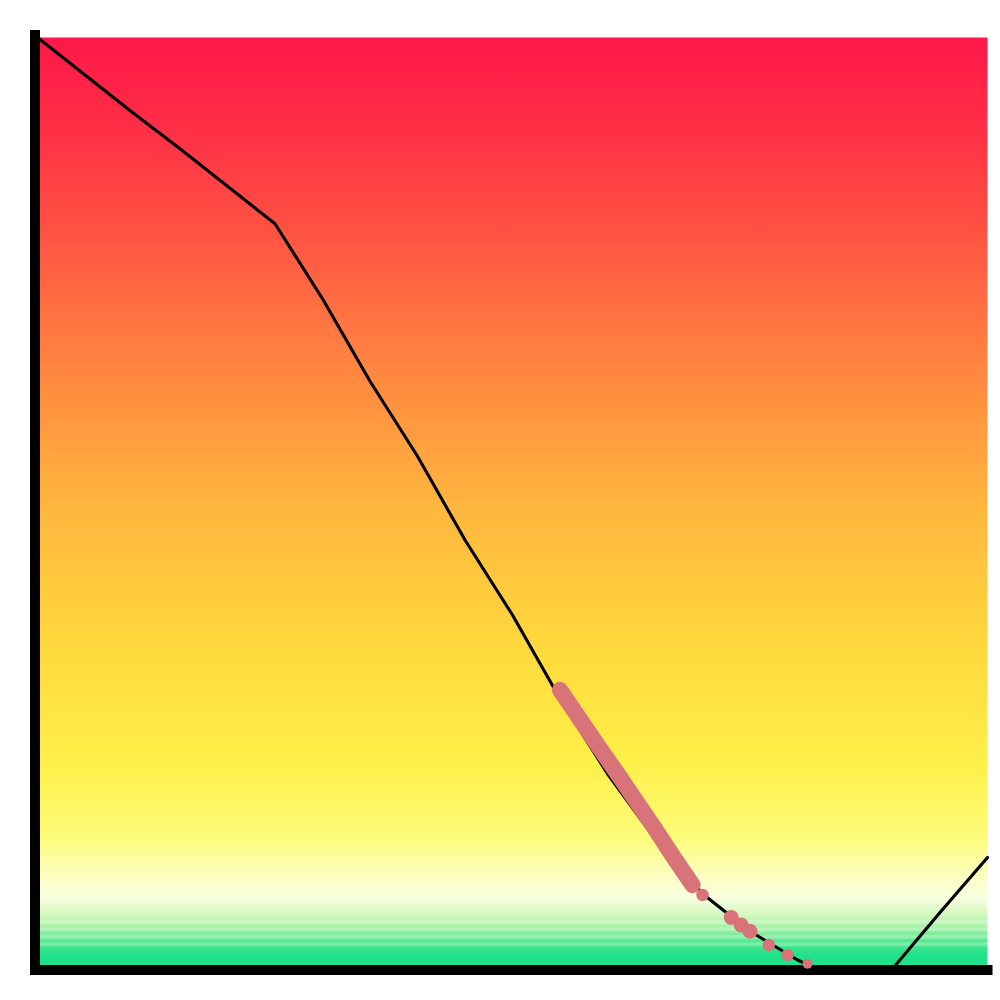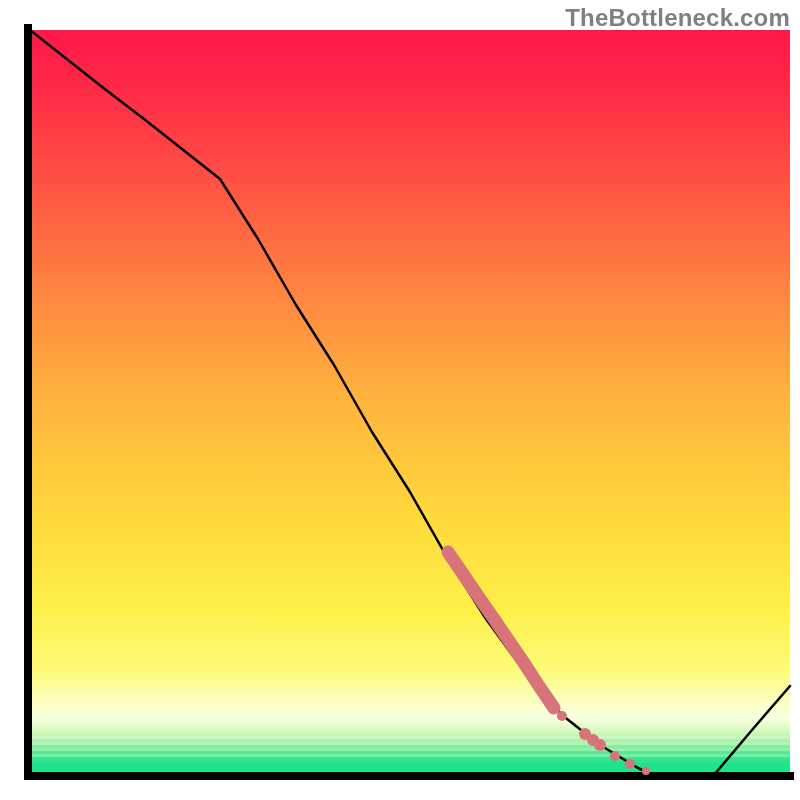--- a/index.html
+++ b/index.html
@@ -30,21 +30,20 @@
     position: absolute;
     left: 0;
     top: 0;
   }
 </style>
 </head>
 <body>
 
 <div class="stage">
 
-  <div class="watermark">TheBottleneck.com</div>
 
   <svg class="bg" width="800" height="800" viewBox="0 0 800 800">
     <defs>
 
       <linearGradient id="grad" x1="0" y1="0" x2="0" y2="1">
         <stop offset="0.00" stop-color="#ff1848"></stop>
         <stop offset="0.08" stop-color="#ff2a46"></stop>
         <stop offset="0.20" stop-color="#ff5043"></stop>
         <stop offset="0.35" stop-color="#ff8440"></stop>
         <stop offset="0.50" stop-color="#ffb53e"></stop>

